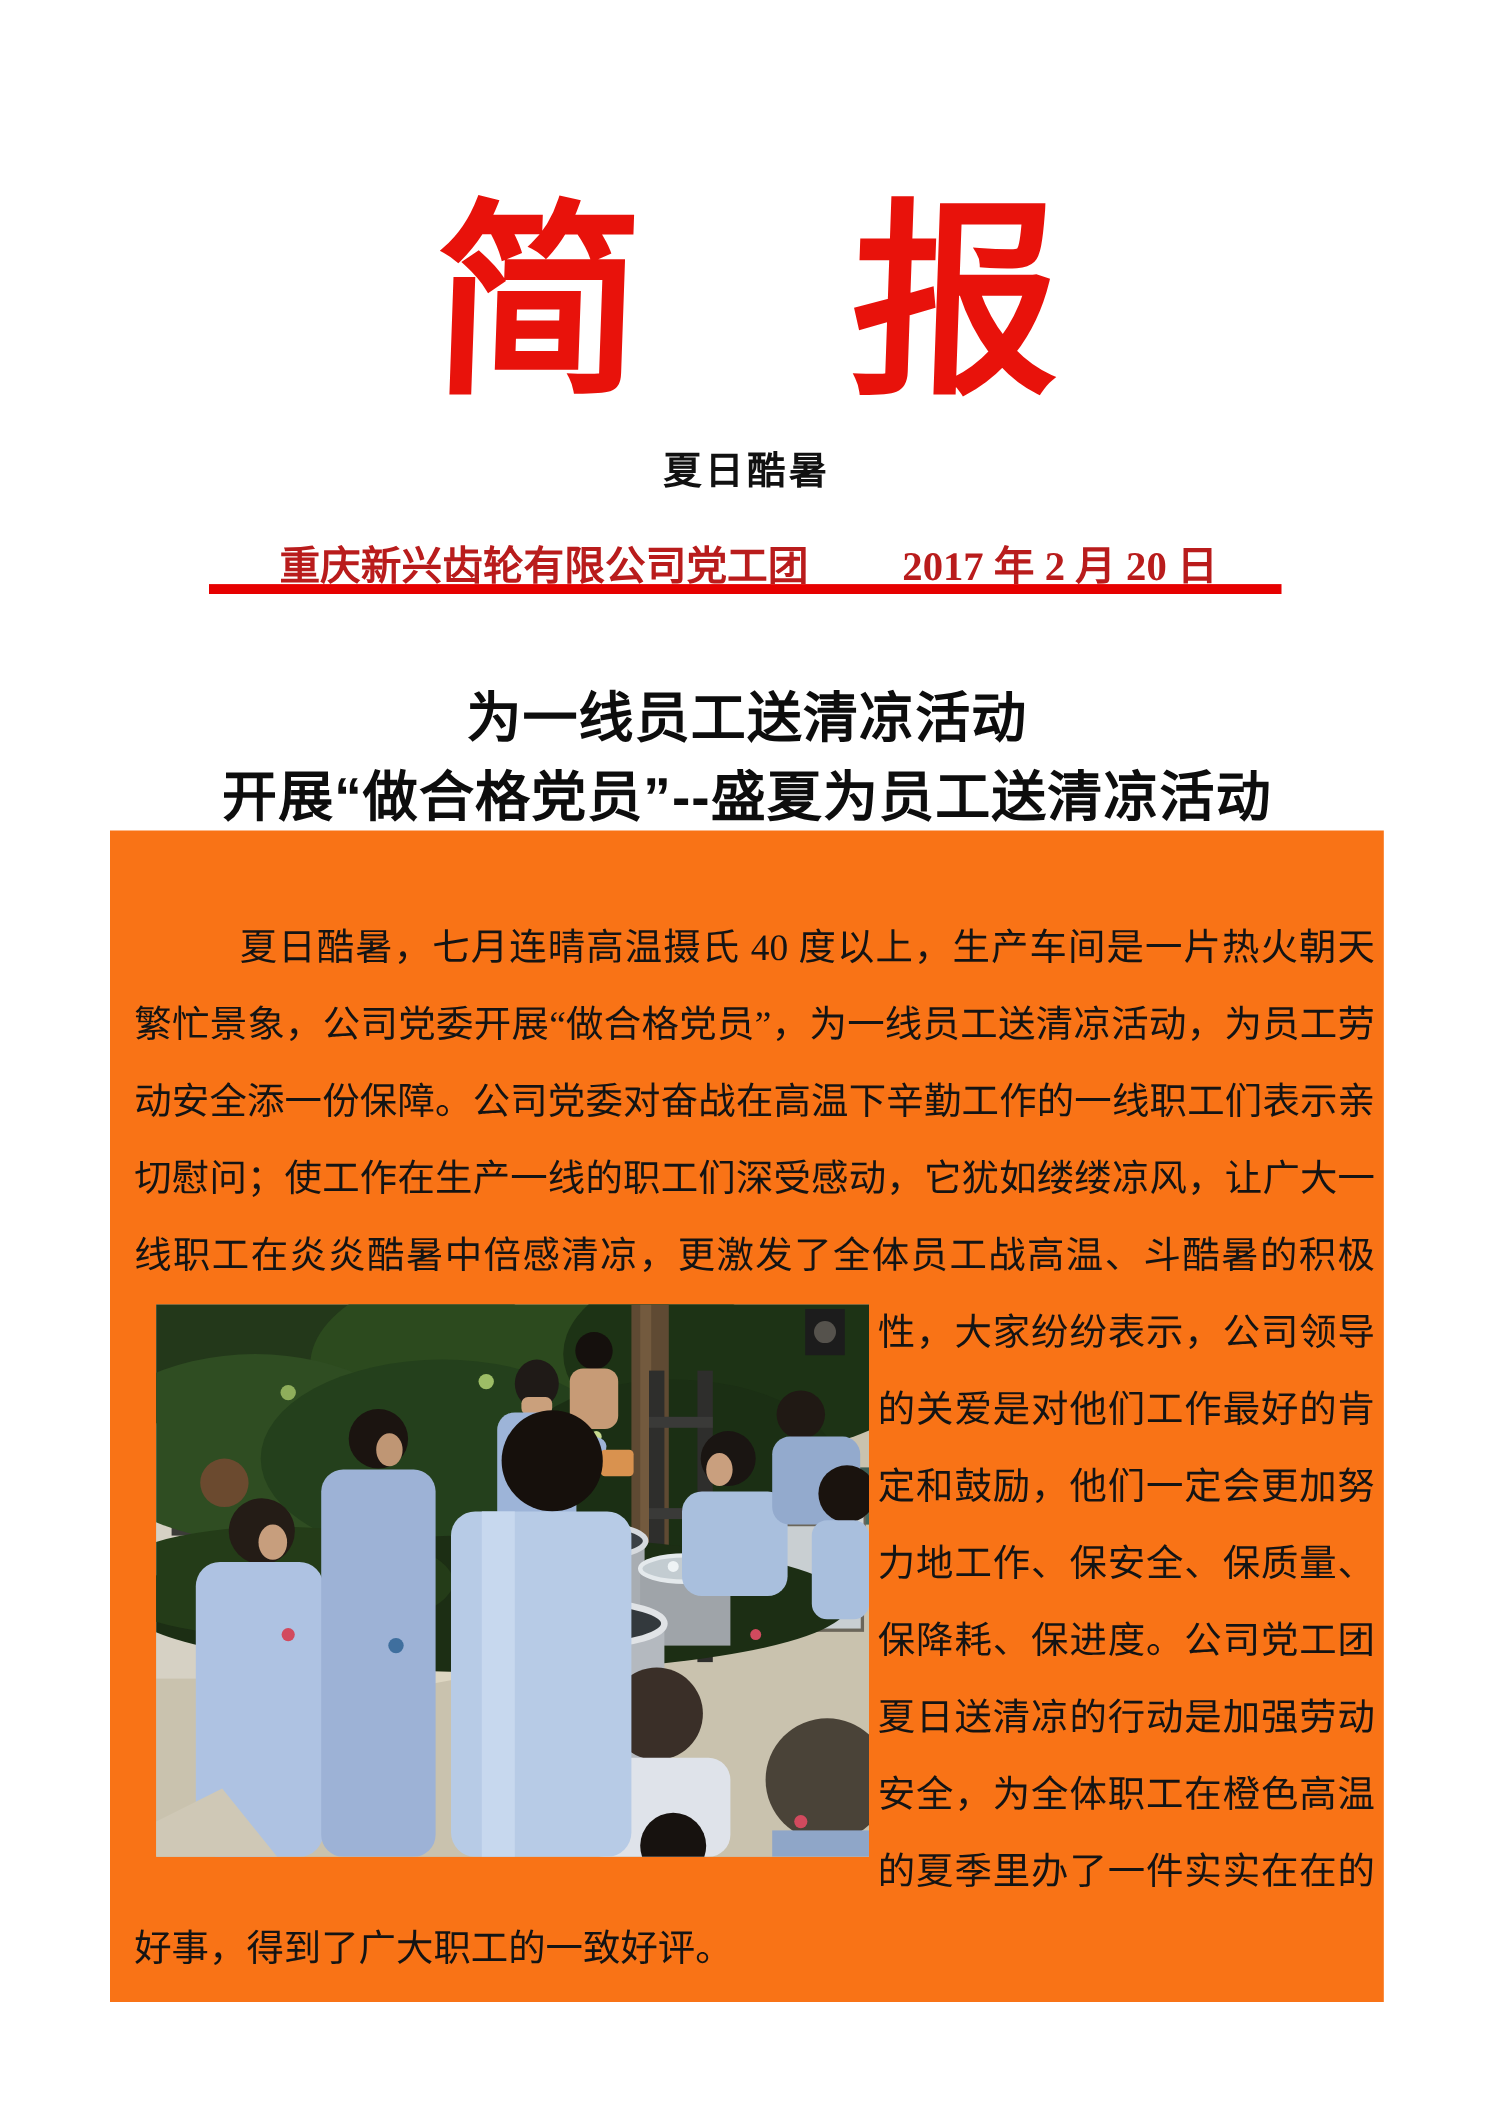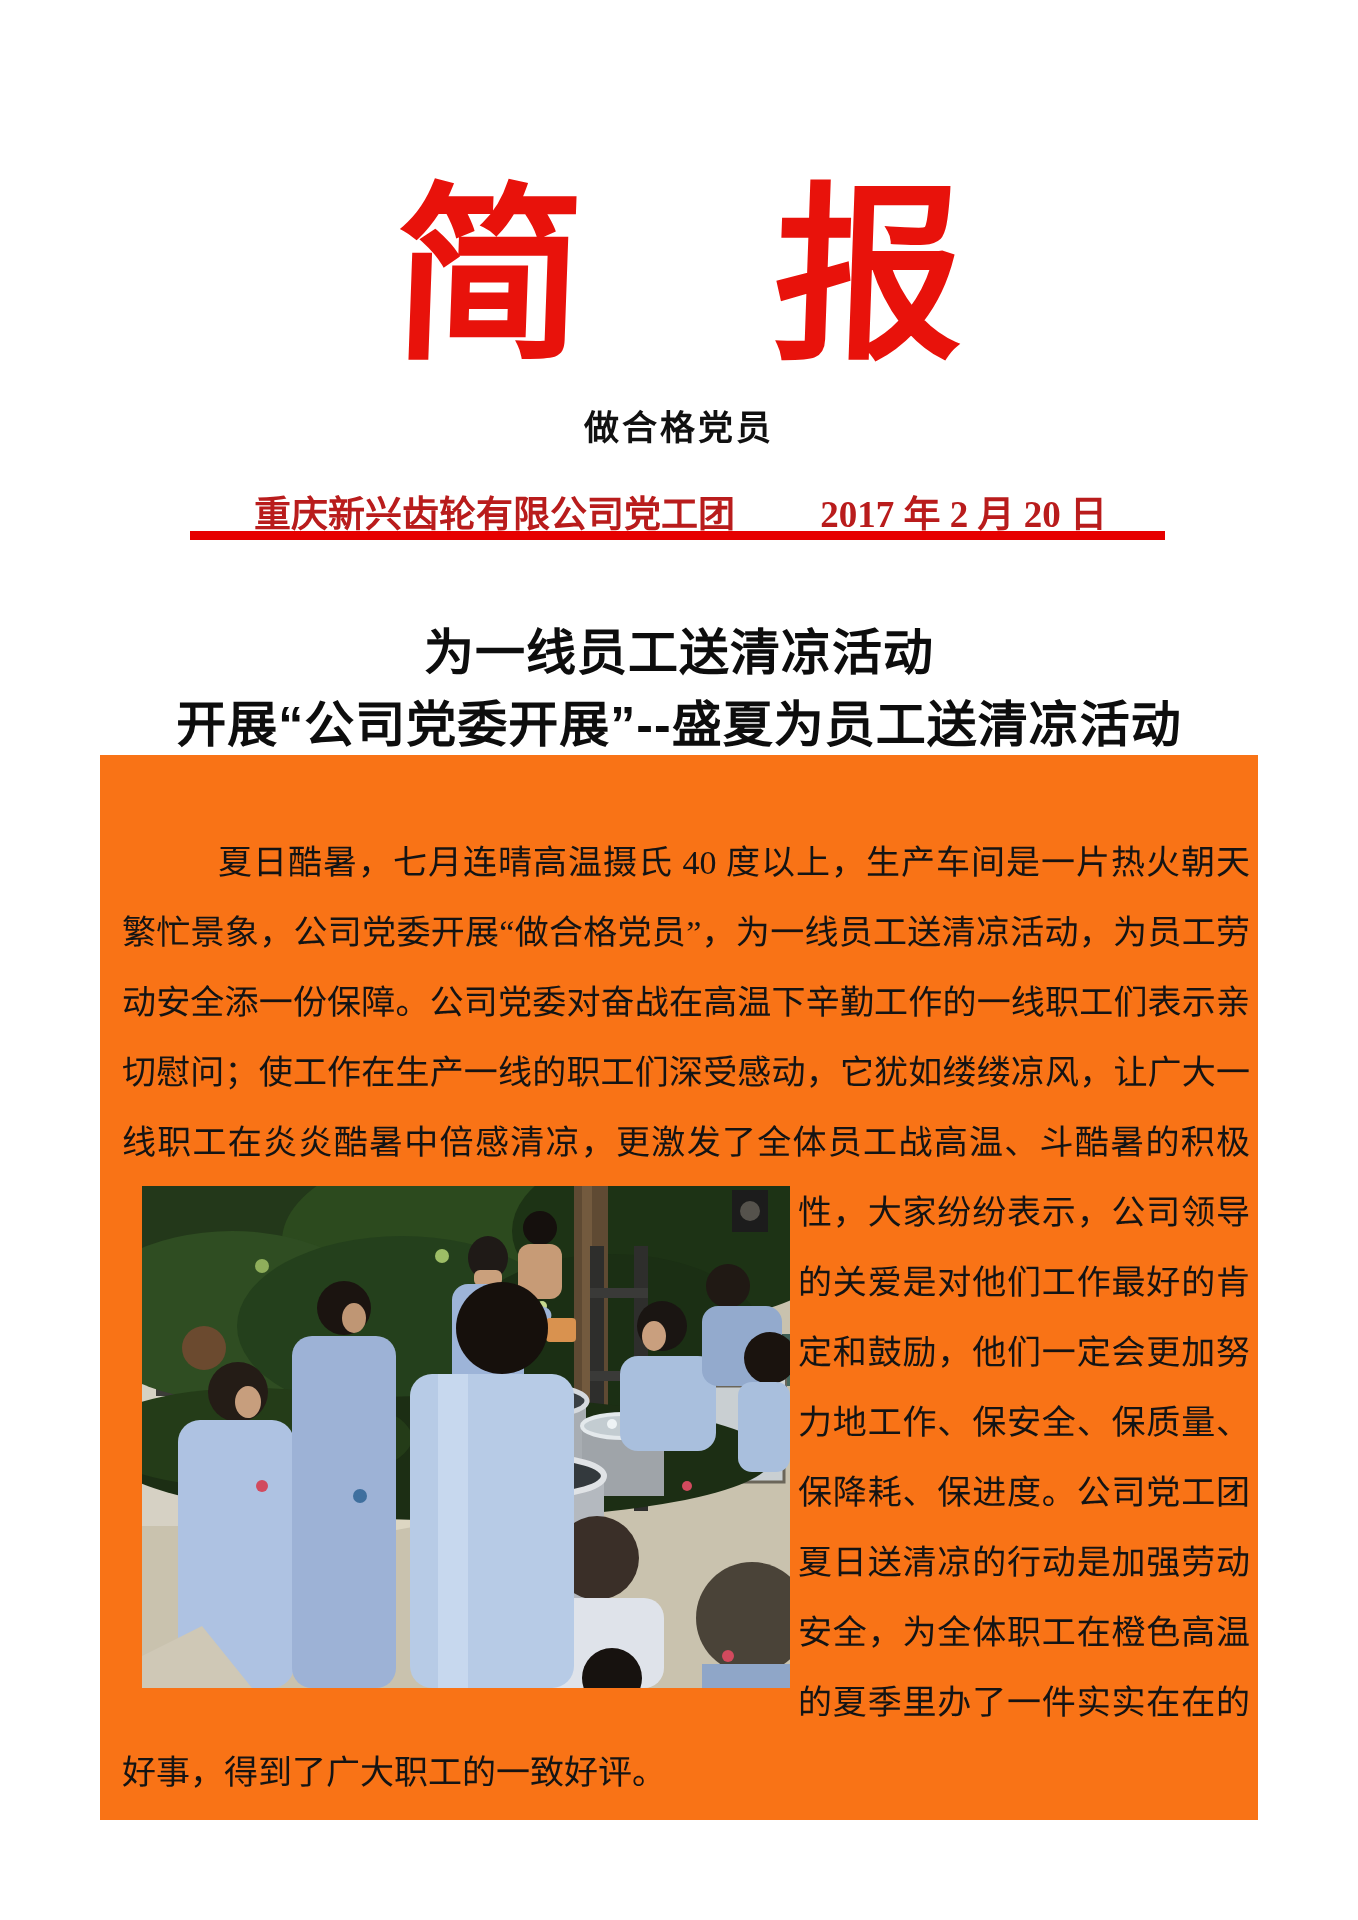--- a/index.html
+++ b/index.html
@@ -75,32 +75,32 @@
 </head>
 <body>
 
 <div class="page">
 
   <div class="masthead">
     <span>简</span>
     <span>报</span>
   </div>
 
-  <div class="issue">做合格党员</div>
+  <div class="issue">夏日酷暑</div>
 
   <div class="pubrow">
     <span>重庆新兴齿轮有限公司党工团</span>
     <span>2017 年 2 月 20 日</span>
   </div>
 
   <div class="rule"></div>
 
   <div class="headline">
     <div>为一线员工送清凉活动</div>
-    <div>开展“公司党委开展”--盛夏为员工送清凉活动</div>
+    <div>开展“做合格党员”--盛夏为员工送清凉活动</div>
   </div>
 
   <div class="panel">
     <p class="article"><span>夏日酷暑，七月连晴高温摄氏 40 度以上，生产车间是一片热火朝天繁忙景象，公司党委开展“做合格党员”，为一线员工送清凉活动，为员工劳动安全添一份保障。公司党委对奋战在高温下辛勤工作的一线职工们表示亲切慰问；使工作在生产一线的职工们深受感动，它犹如缕缕凉风，让广大一线职工在炎炎酷暑中倍感清凉，更激发了全体员工战高温、斗酷暑的积极性，大家纷纷表示，公</span><span class="photo-float" aria-label="职工们身穿浅蓝色工作服，围在盛放清凉饮品的不锈钢桶旁领取防暑饮品">
           <svg width="648" height="502" viewBox="0 0 648 502" xmlns="http://www.w3.org/2000/svg">
 
       <rect x="0" y="0" width="648" height="502" fill="#c9c2ae"></rect>
       <polygon points="40,330 260,200 330,330 60,380" fill="#ddd6c2"></polygon>
 
       <rect x="0" y="110" width="46" height="230" fill="#d6d1c4"></rect>

